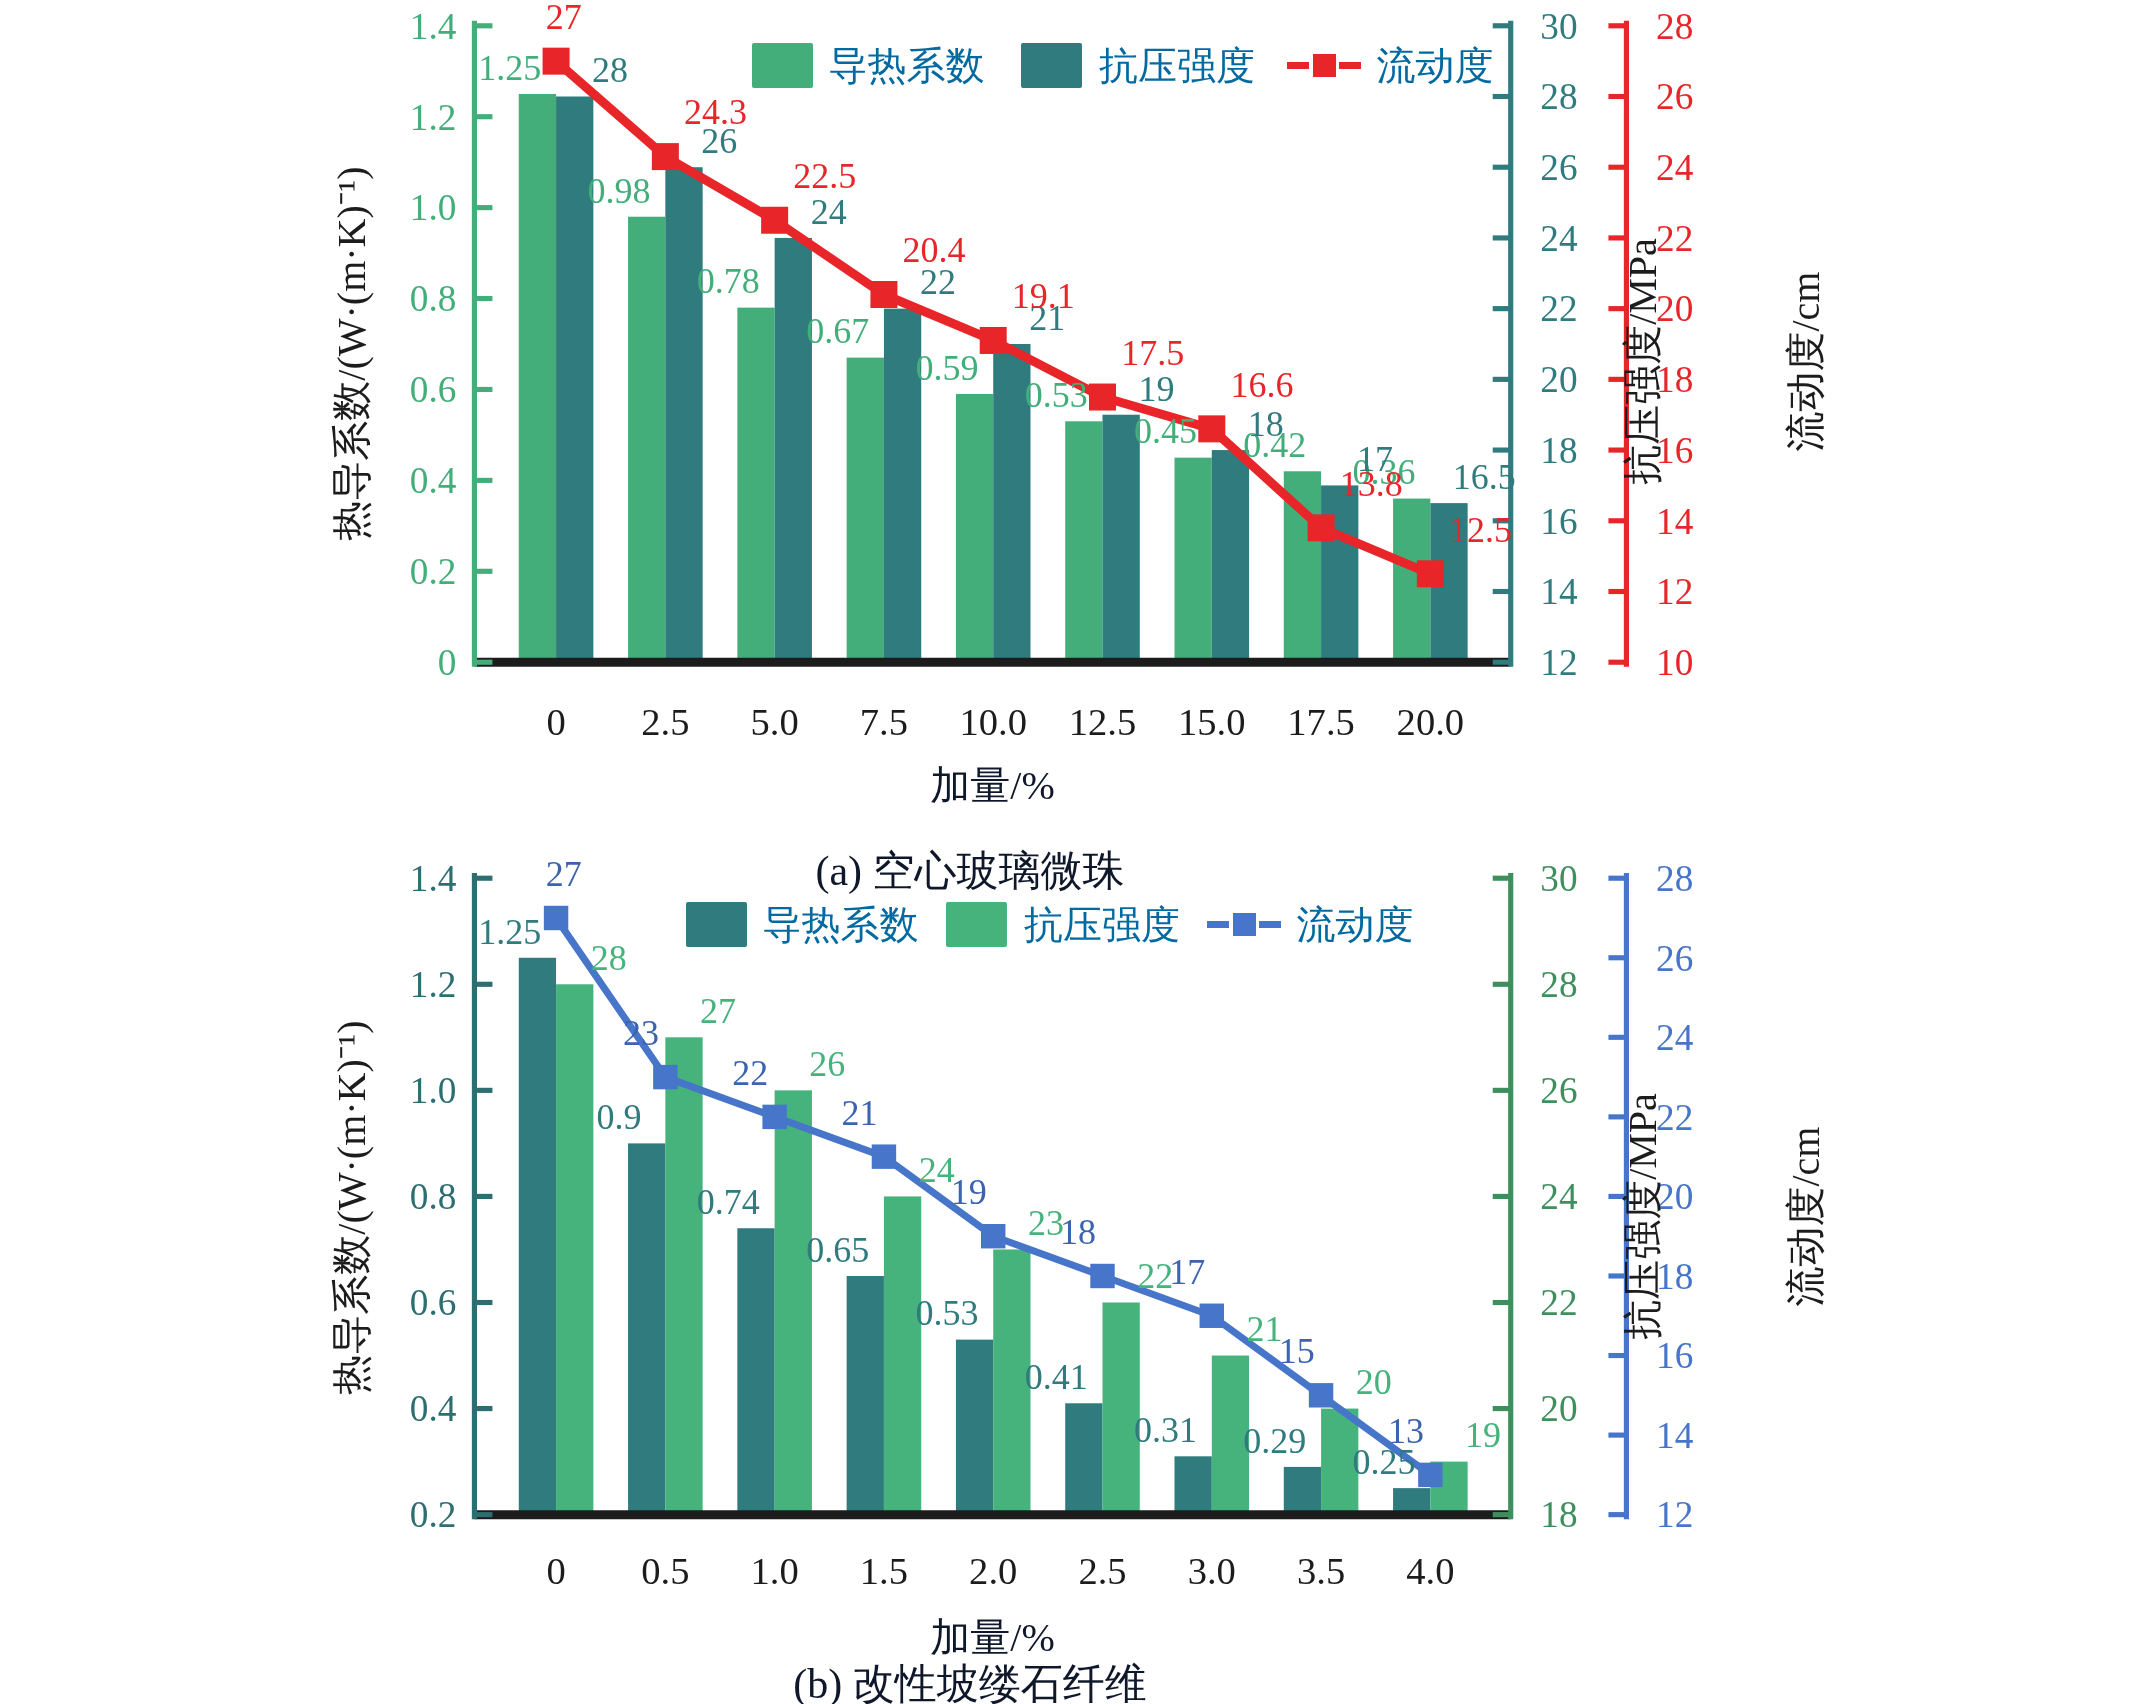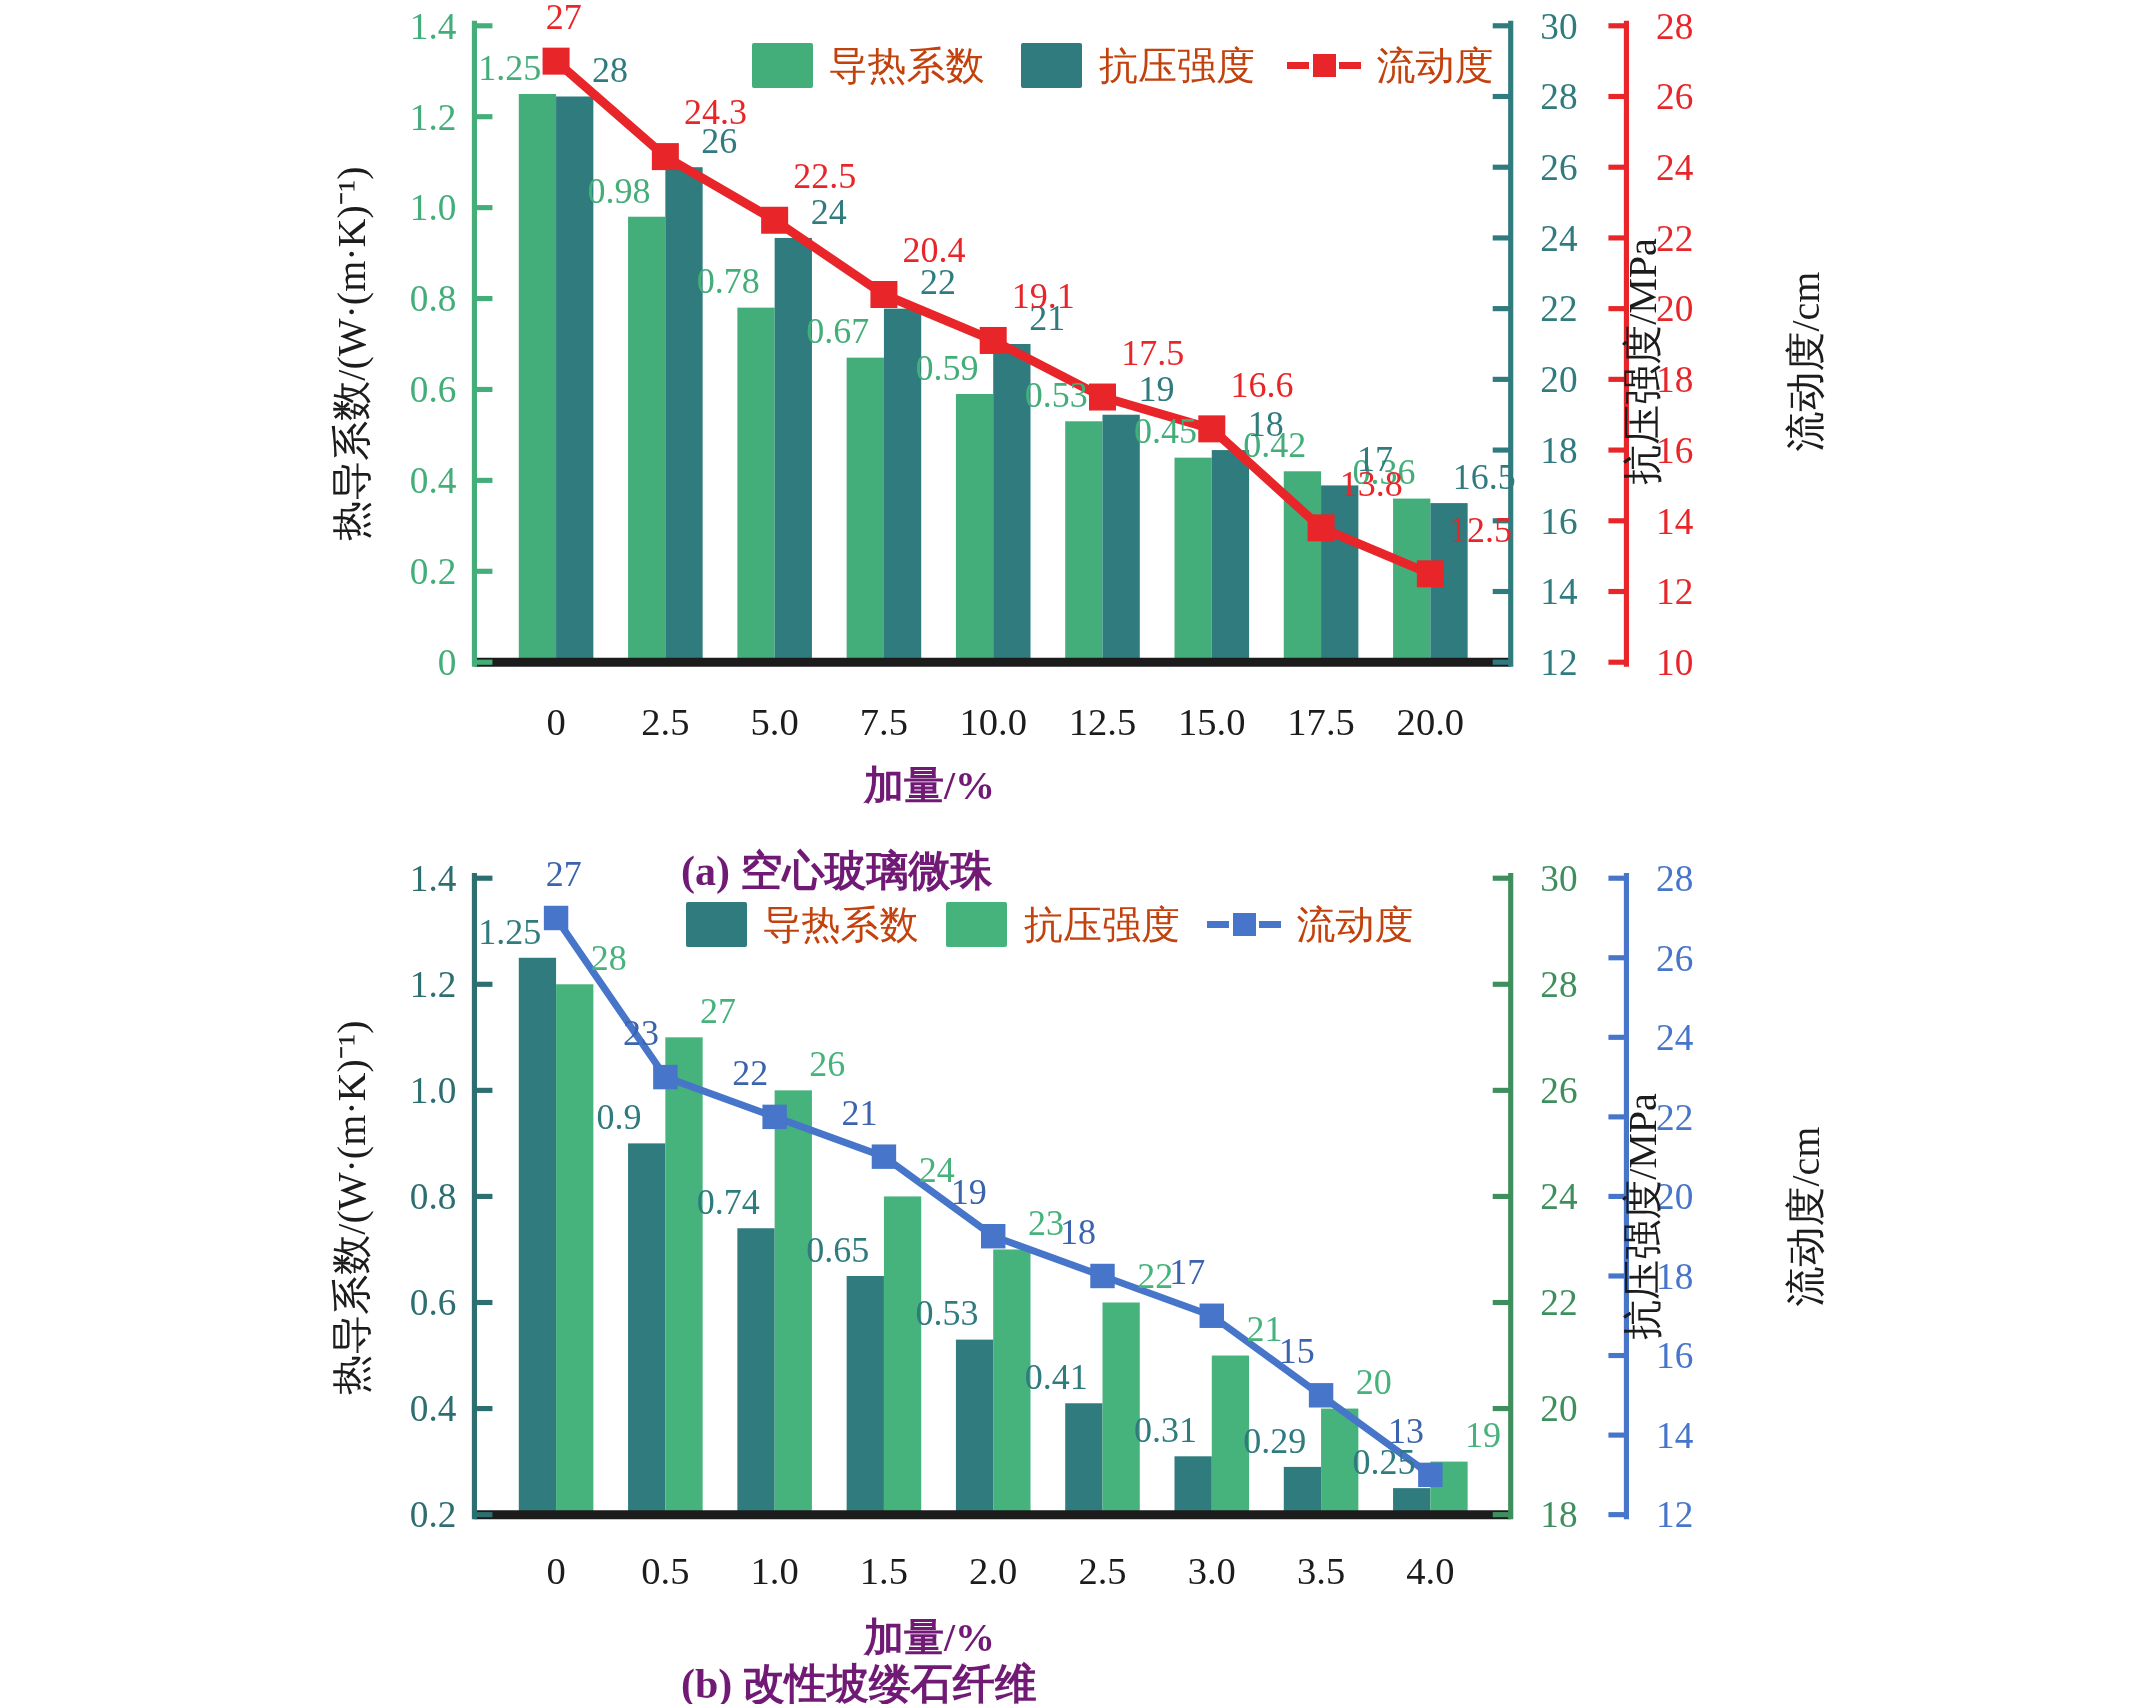--- a/index.html
+++ b/index.html
@@ -1,24 +1,24 @@
 <!DOCTYPE html>
 <html style="font-size:10.3px"><head>
 <meta charset="utf-8">
 <style>
   html,body{margin:0;padding:0;background:#fff;}
   .fig{position:relative;width:2151px;height:1705px;background:#ffffff;
        font-family:"Liberation Serif", serif;color:#1c1c1c;overflow:hidden;}
   .fig svg{position:absolute;left:0;top:0;}
   .vlabel{position:absolute;transform:rotate(-90deg);transform-origin:center;
           white-space:nowrap;text-align:center;font-size:40px;color:#1c1c1c;}
-  .hlabel{position:absolute;white-space:nowrap;text-align:left;color:#701a75;font-weight:bold;}
+  .hlabel{position:absolute;white-space:nowrap;text-align:center;color:#0f172a;}
   .xlabel{font-size:40px;width:257px;}
   .subtitle{font-size:42px;width:578px;}
-  .legend{position:absolute;display:flex;align-items:center;height:51px;font-size:39px;color:#c2410c;}
+  .legend{position:absolute;display:flex;align-items:center;height:51px;font-size:39px;color:#0369a1;}
   .legend .swatch{width:61px;height:45px;border-radius:1.9px;flex:none;}
   .legend .lbl{white-space:nowrap;line-height:51px;}
   .legend .mk{position:relative;width:74px;height:28px;flex:none;}
   .legend .mk .dash{position:absolute;top:10.3px;width:22px;height:7.7px;}
   .legend .mk .dash.d2{right:0;}
   .legend .mk .sq{position:absolute;left:26px;top:2.6px;width:23px;height:23px;}
 </style>
 </head>
 <body>
 

